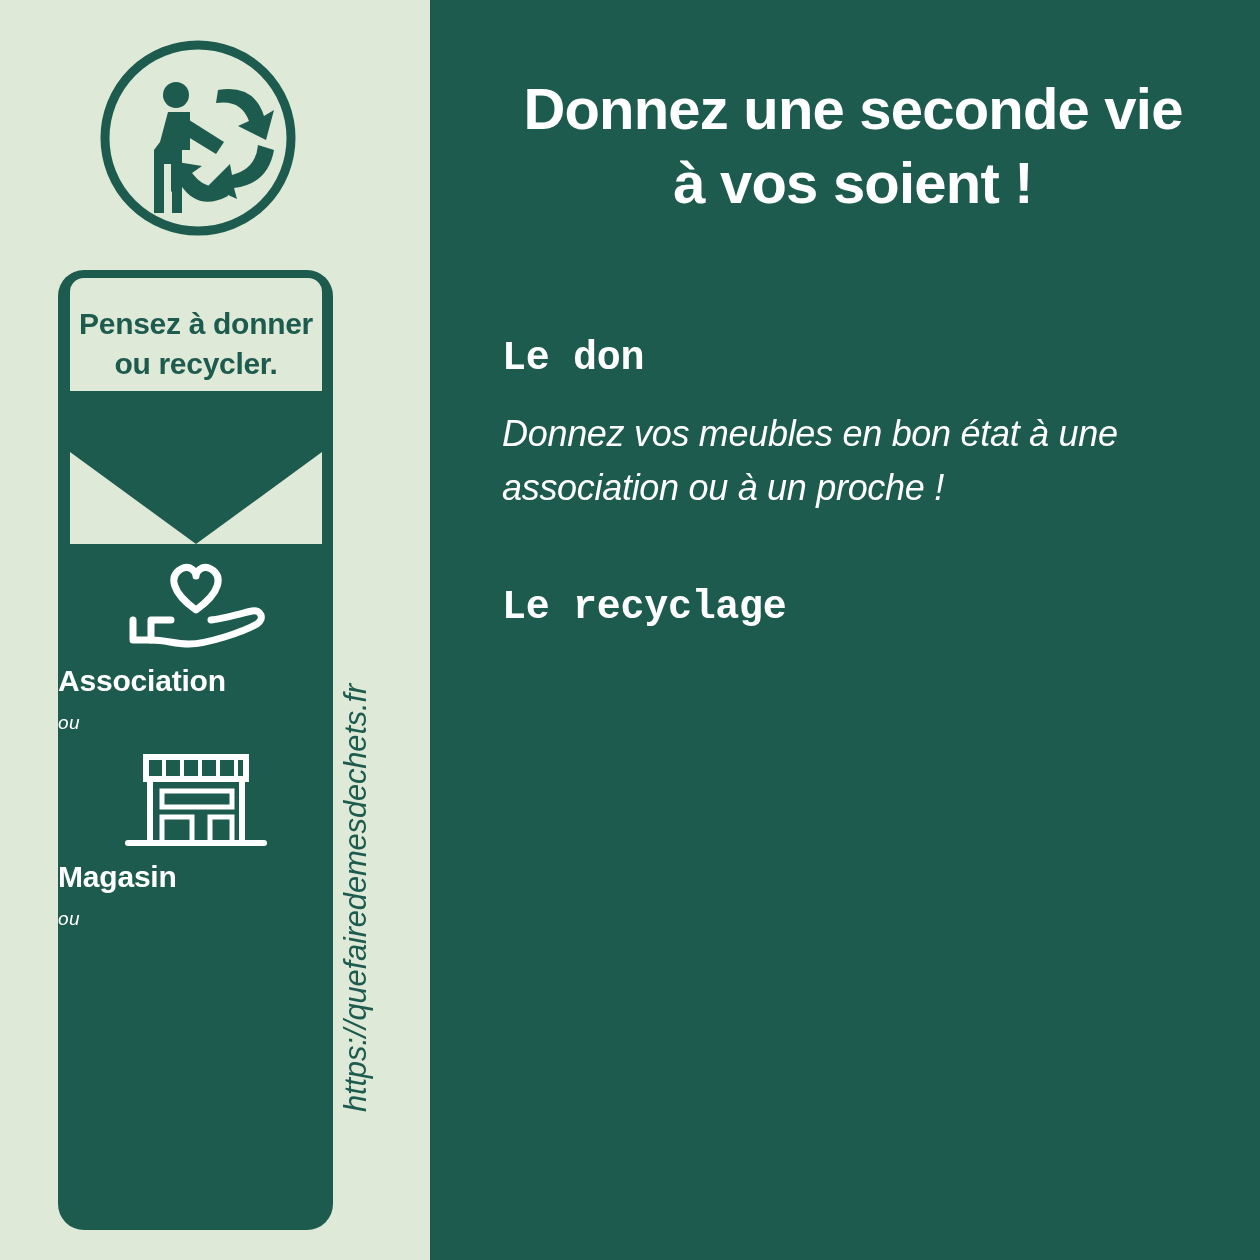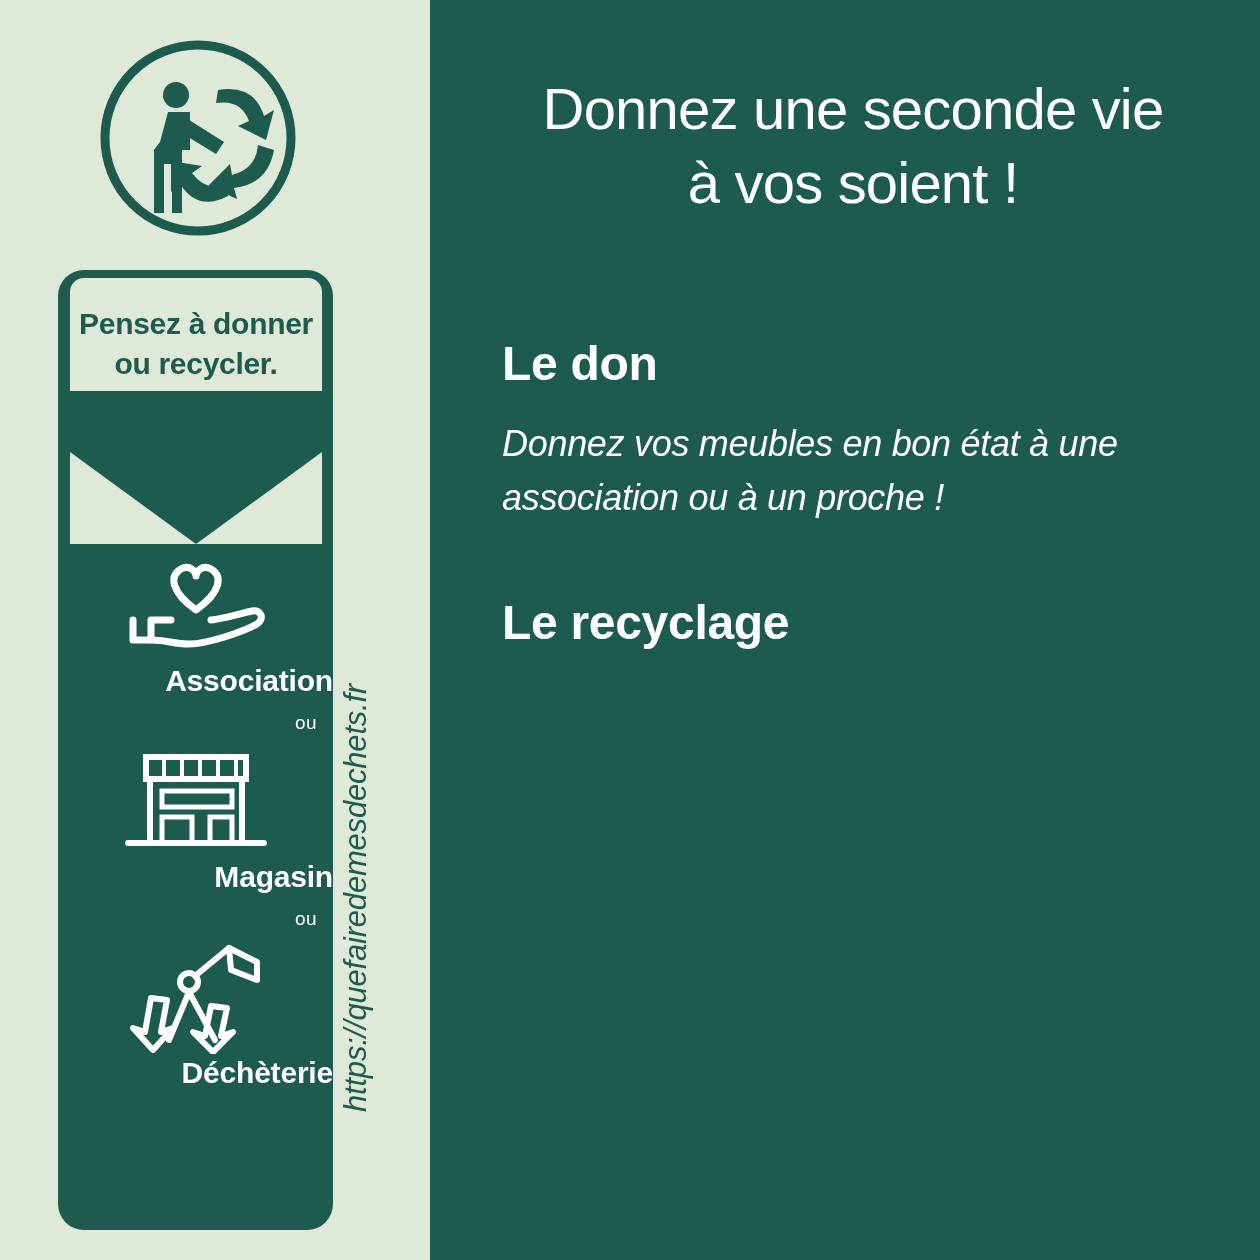--- a/index.html
+++ b/index.html
@@ -77,41 +77,42 @@
     height: 0;
     border-left: 126px solid #dfe9d7;
     border-right: 126px solid #dfe9d7;
     border-top: 92px solid #1d5b4e;
   }
   .options {
     position: absolute;
     left: 58px;
     top: 548px;
     width: 275px;
-    text-align: right;
+    text-align: left;
     color: #ffffff;
   }
   .option {
     margin: 0;
     padding: 0;
   }
   .option-icon {
     height: 110px;
     display: flex;
     align-items: center;
     justify-content: center;
   }
   .option-label {
     font-size: 30px;
     font-weight: bold;
     letter-spacing: -0.2px;
     margin-top: 6px;
   }
   .option-sep {
     font-size: 19px;
+    font-style: italic;
     margin: 14px 16px 10px 0;
     letter-spacing: 0.4px;
   }
   .url-vertical {
     position: absolute;
     left: 338px;
     top: 512px;
     width: 600px;
     transform-origin: left top;
     transform: rotate(-90deg) translate(-100%, 0);
@@ -127,36 +128,37 @@
     position: relative;
     flex: 1 1 auto;
     background: #1d5b4e;
     height: 100%;
     color: #ffffff;
     box-sizing: border-box;
     padding: 72px 56px 40px 72px;
   }
   .headline {
     text-align: center;
-    font-weight: normal;
+    font-weight: bold;
     font-size: 58px;
     line-height: 1.28;
     letter-spacing: -0.8px;
     margin: 0 0 12px 0;
   }
   .section {
     margin-top: 0;
   }
   .section-1 { margin-top: 116px; }
   .section-2 { margin-top: 70px; }
   .section-title {
     font-weight: bold;
-    font-size: 48px;
+    font-size: 40px;
     letter-spacing: -0.3px;
     margin: 0 0 26px 0;
+    font-family: Liberation Mono, monospace;
   }
   .section-body {
     font-style: italic;
     font-size: 36px;
     line-height: 1.5;
     letter-spacing: -0.3px;
     margin: 0;
     max-width: 700px;
   }
 </style>
@@ -214,33 +216,20 @@
             <path d="M44 36 L44 100 M136 36 L136 100" stroke="#ffffff" stroke-width="6"></path>
             <rect x="56" y="48" width="70" height="16" fill="none" stroke="#ffffff" stroke-width="5"></rect>
             <rect x="56" y="74" width="30" height="26" fill="none" stroke="#ffffff" stroke-width="5"></rect>
             <rect x="104" y="74" width="22" height="26" fill="none" stroke="#ffffff" stroke-width="5"></rect>
           </svg>
         </div>
         <div class="option-label">Magasin</div>
         <div class="option-sep">ou</div>
       </div>
 
-      <div class="option">
-        <div class="option-icon">
-          <svg width="170" height="118" viewBox="0 0 170 118" aria-hidden="true">
-            <path d="M118 12 L146 26 L146 44 L120 34 Z" fill="none" stroke="#ffffff" stroke-width="6" stroke-linejoin="round"></path>
-            <path d="M118 12 L84 40" stroke="#ffffff" stroke-width="6" stroke-linecap="round"></path>
-            <circle cx="78" cy="46" r="9" fill="none" stroke="#ffffff" stroke-width="6"></circle>
-            <path d="M78 56 L58 104 M78 56 L104 104" stroke="#ffffff" stroke-width="6" stroke-linecap="round"></path>
-            <path d="M40 62 L34 96 L22 92 L42 114 L62 92 L50 96 L56 64 Z" fill="none" stroke="#ffffff" stroke-width="6" stroke-linejoin="round"></path>
-            <path d="M100 70 L94 100 L82 96 L102 116 L122 96 L110 100 L116 72 Z" fill="none" stroke="#ffffff" stroke-width="6" stroke-linejoin="round"></path>
-          </svg>
-        </div>
-        <div class="option-label">Déchèterie</div>
-      </div>
 
     </div>
 
     <div class="url-vertical">https://quefairedemesdechets.fr</div>
   </div>
 
   <div class="right-panel">
     <div class="headline">
       <div>Donnez une seconde vie</div>
       <div>à vos soient !</div>

